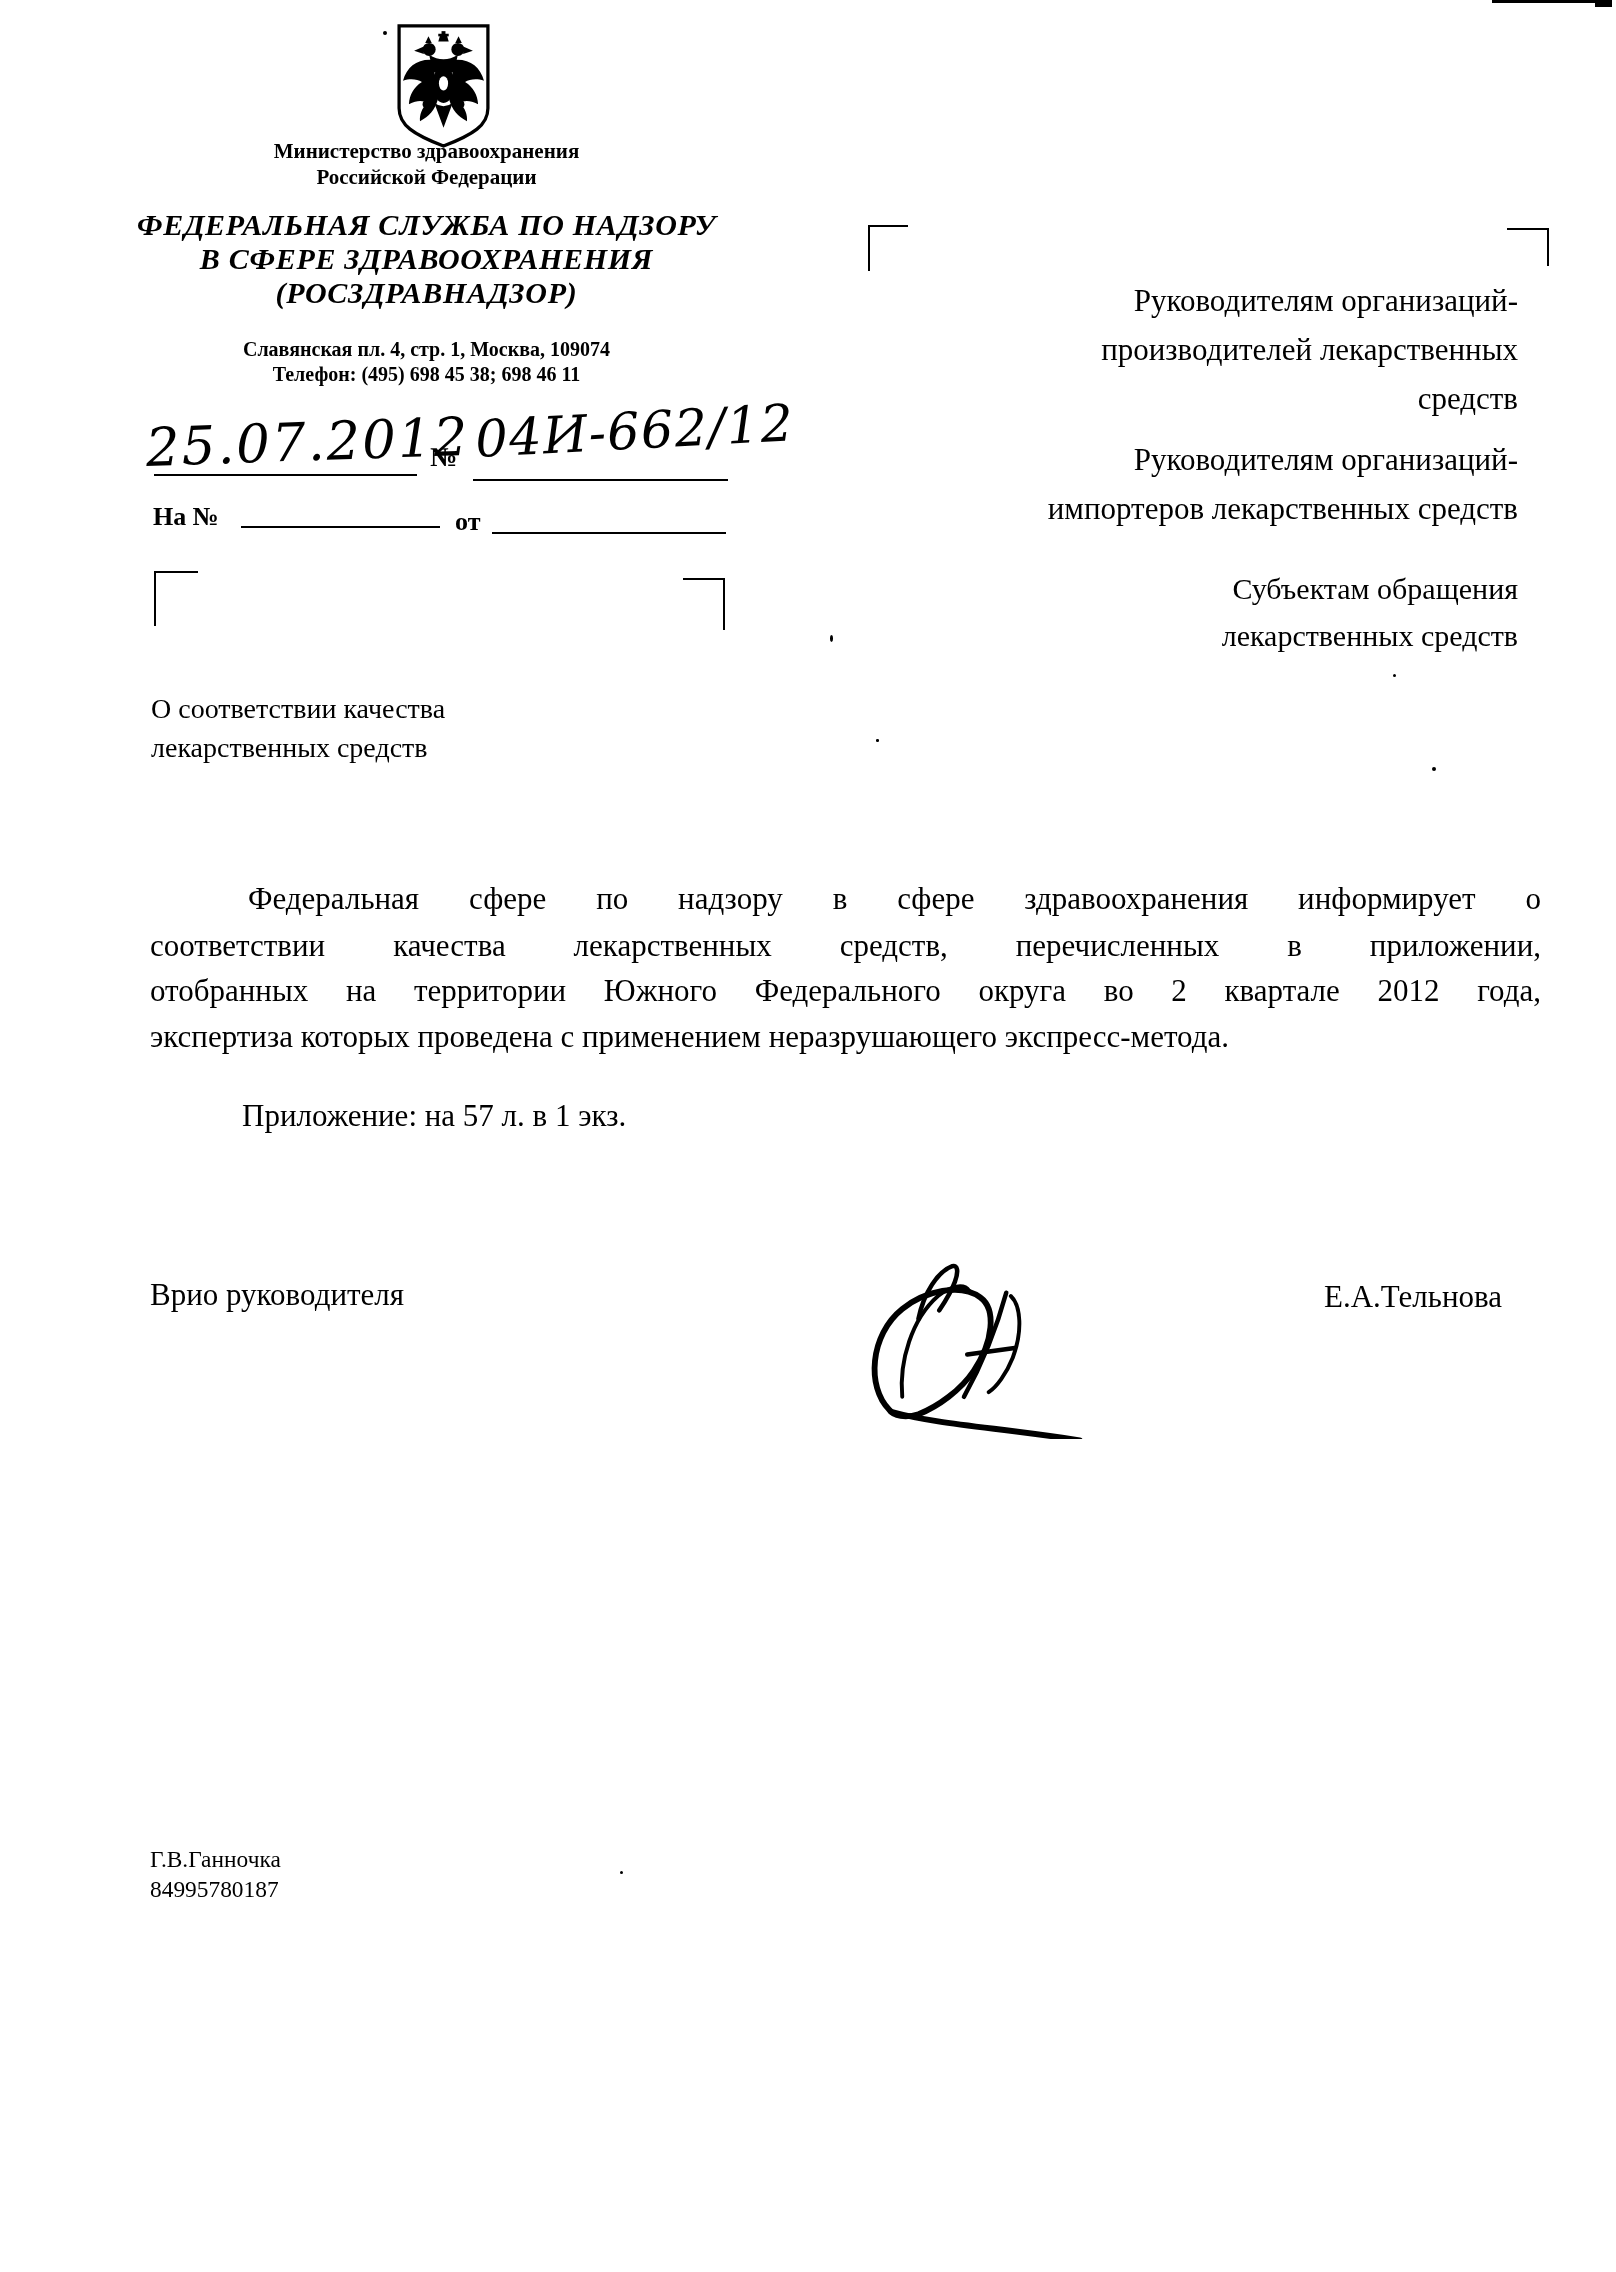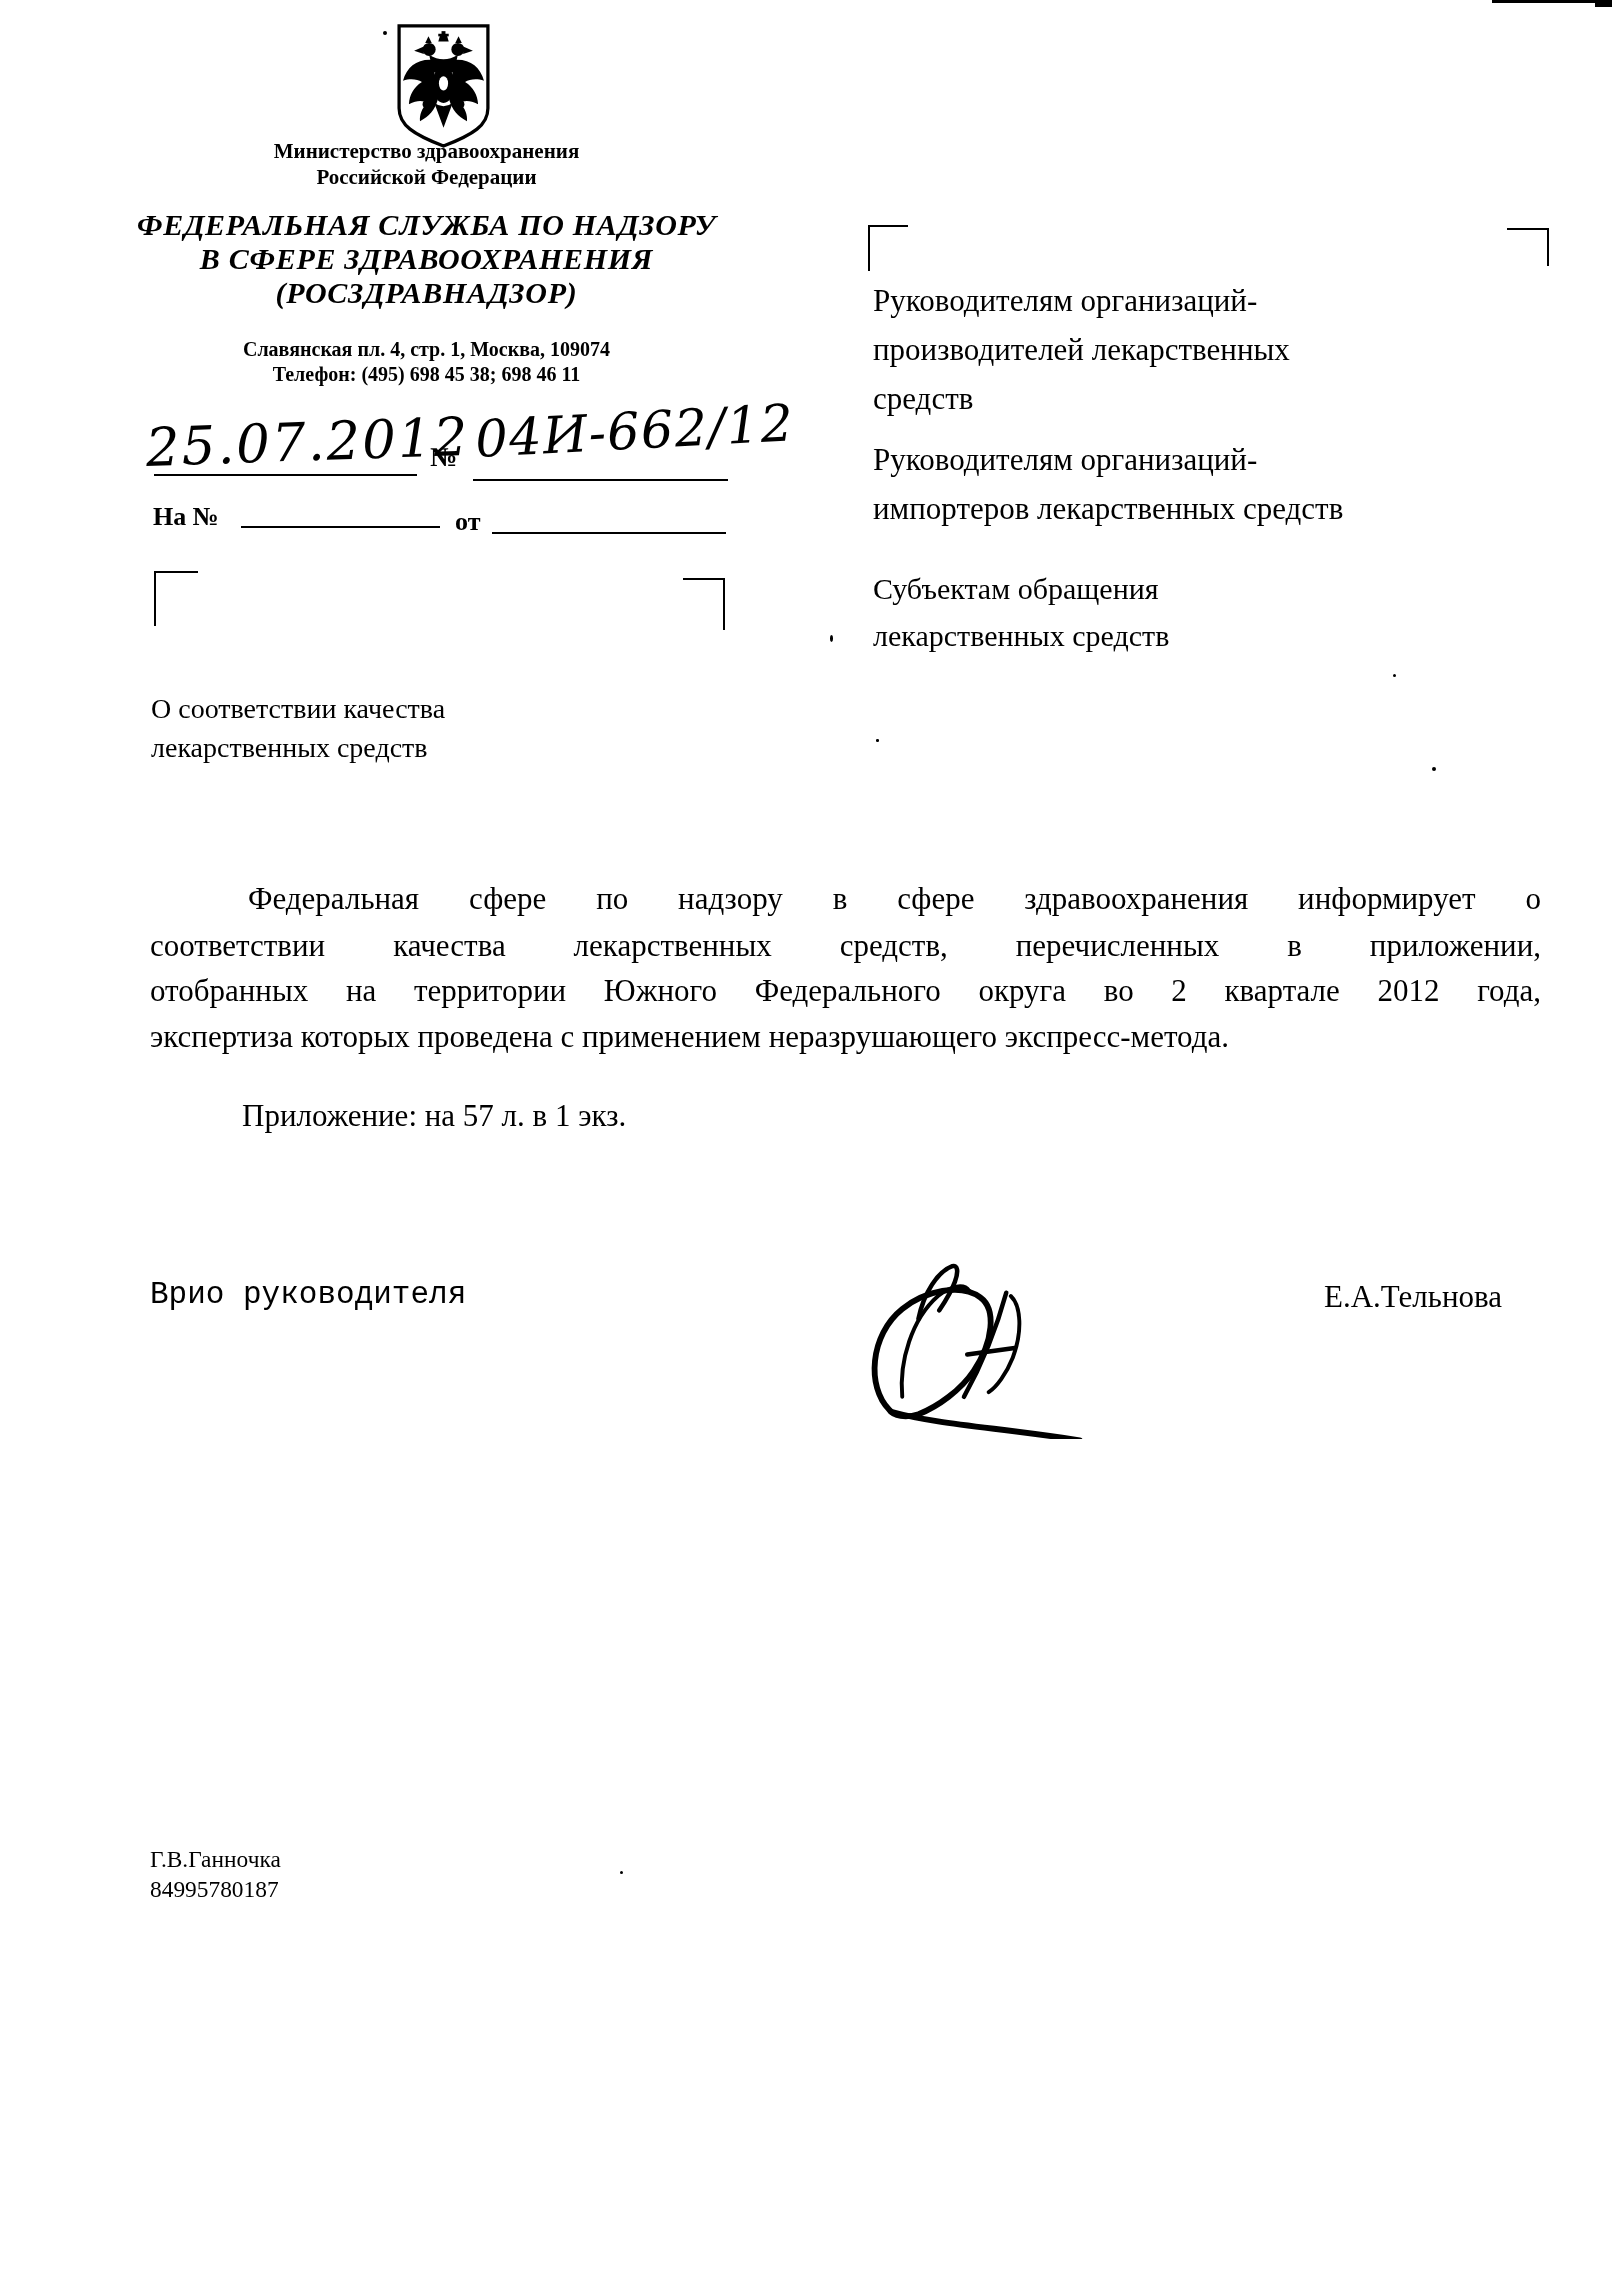--- a/index.html
+++ b/index.html
@@ -33,36 +33,36 @@
 
   .num-sign { left:430px; top:442px; font-size:27px; font-weight:bold; }
   .na-no    { left:153px; top:502px; font-size:26px; font-weight:bold; }
   .ot       { left:455px; top:507px; font-size:26px; font-weight:bold; }
 
   .corner-tl { position:absolute; border-top:2.6px solid #000; border-left:2.6px solid #000; }
   .corner-tr { position:absolute; border-top:2.6px solid #000; border-right:2.6px solid #000; }
 
   .subject { left:151px; top:645px; width:495px; font-size:28px; line-height:39px; text-align:left;margin-top:44px; }
 
-  .addr-block { position:absolute; left:873px; width:645px; text-align:left; font-size:31px; }
+  .addr-block { position:absolute; left:873px; width:645px; text-align:right; font-size:31px; }
   .addr-line { line-height:49px; }
 
   
   .body-line {
     position:absolute; left:150px; width:1391px;
     font-size:31px; line-height:36px;
     text-align:justify; text-align-last:justify;
     white-space:normal;
   }
   .body-line.first { padding-left:98px; }
   .body-line.last { text-align:left; text-align-last:left; }
 
   .attachment { left:242px; top:1098px; font-size:31px; }
 
-  .sig-title { left:150px; top:1277px; font-size:31px;font-family:Liberation Mono, monospace; }
+  .sig-title { left:150px; top:1277px; font-size:31px; }
   .sig-name  { left:1311px; top:1279px; font-size:31px;margin-left:13px; }
 
   .footer-exec  { left:150px; top:1846px; font-size:23.4px; }
   .footer-phone { left:150px; top:1876px; font-size:23.4px; }
 
   .speck { position:absolute; background:#000; border-radius:50%; }
   .edge  { position:absolute; background:#000; }
 </style>
 </head>
 <body>

